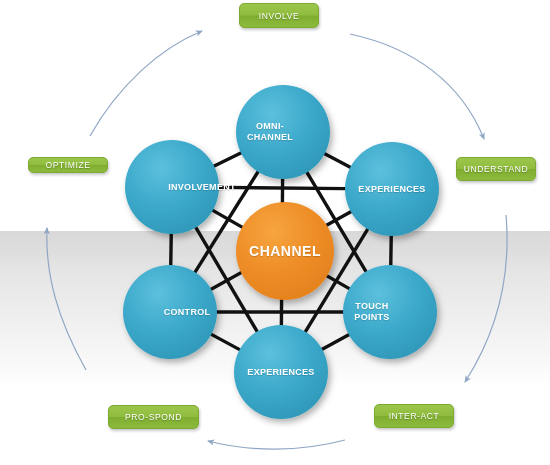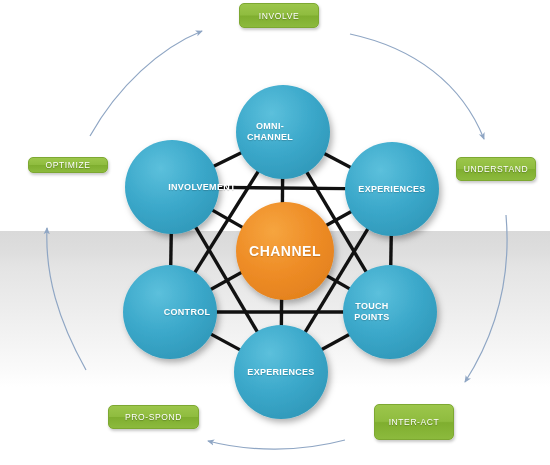--- a/index.html
+++ b/index.html
@@ -156,18 +156,18 @@
 POINTS</div>
       <div class="node-label spoke" style="left: 281px; top: 372px;">EXPERIENCES</div>
       <div class="node-label spoke" style="left: 170px; top: 312px; padding-left: 34px;">CONTROL</div>
       <div class="node-label spoke" style="left: 172px; top: 187px; margin-left: 30px;">INVOLVEMENT</div>
       <div class="node-label center" style="left: 285px; top: 251px;">CHANNEL</div>
     </div>
 
   <div id="pills">
       <div class="pill" style="left: 239px; top: 3px; width: 80px; height: 25px;">INVOLVE</div>
       <div class="pill" style="left: 456px; top: 157px; width: 80px; height: 24px;">UNDERSTAND</div>
-      <div class="pill" style="left: 374px; top: 404px; width: 80px; height: 36px;">INTER-ACT</div>
+      <div class="pill" style="left: 374px; top: 404px; width: 80px; height: 24px;">INTER-ACT</div>
       <div class="pill" style="left: 108px; top: 405px; width: 91px; height: 24px;">PRO-SPOND</div>
       <div class="pill" style="left: 28px; top: 157px; width: 80px; height: 16px;">OPTIMIZE</div>
     </div>
 
 </div>
 
 </body></html>

